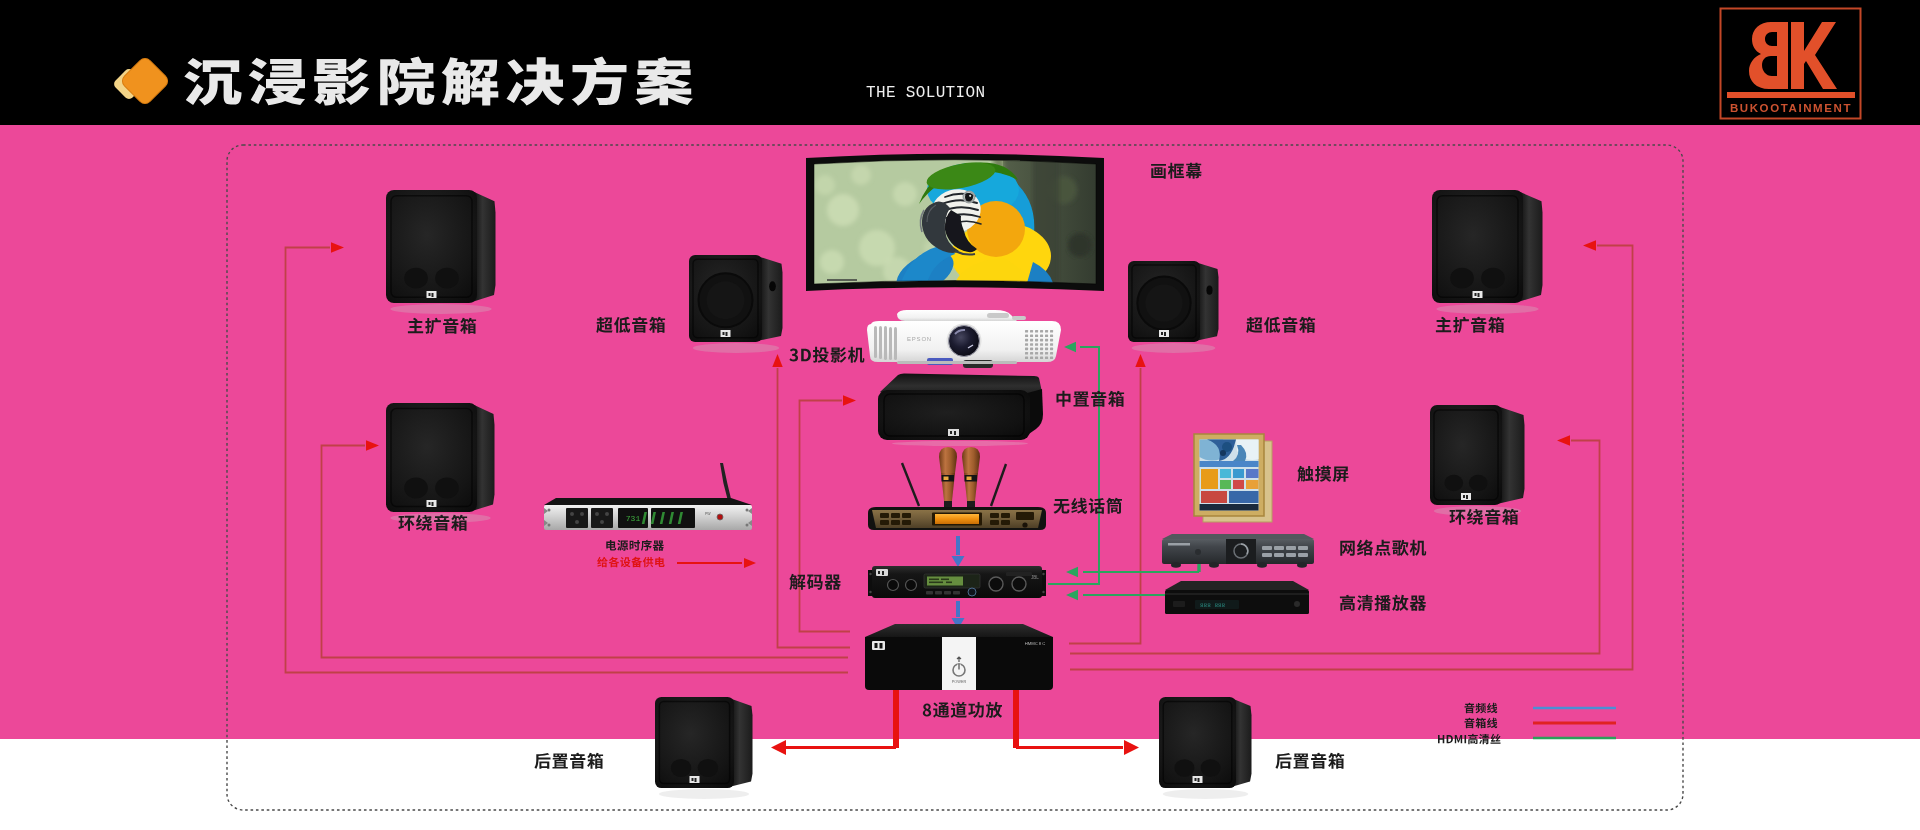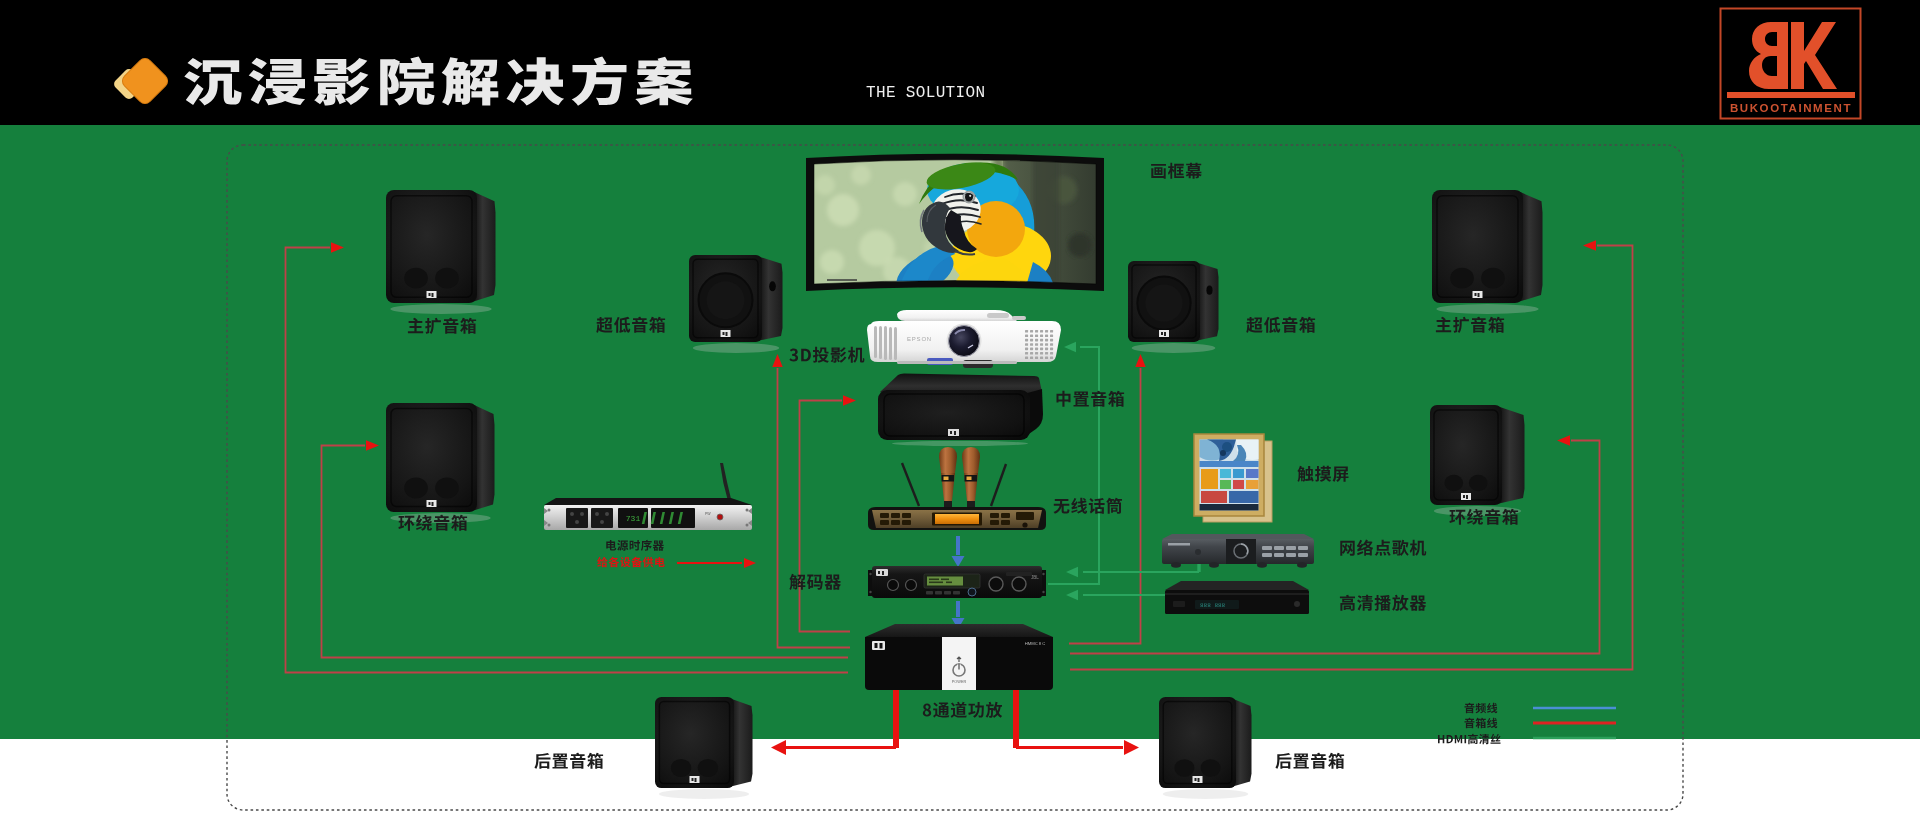--- a/index.html
+++ b/index.html
@@ -1,15 +1,15 @@
 <!DOCTYPE html>
 <html><head><meta charset="utf-8"><style>
 html,body{margin:0;padding:0;background:#fff;width:1920px;height:830px;overflow:hidden;
 font-family:"Liberation Sans",sans-serif;}
-#stage{position:absolute;left:0;top:0;width:1920px;height:739px;background:#15803d;}
+#stage{position:absolute;left:0;top:0;width:1920px;height:739px;background:#ec4899;}
 .abs{position:absolute;}
 </style></head><body>
 <div id="stage">
 
 <div class="abs" style="left:0;top:0;width:1920px;height:125px;background:#000;z-index:5"></div>
 <svg class="abs" style="left:100px;top:50px;z-index:6" width="80" height="62" viewBox="0 0 80 62">
 <rect x="17" y="22" width="24" height="24" rx="5" transform="rotate(45 29 34)" fill="#f3d488"></rect>
 <rect x="27" y="13" width="36" height="36" rx="7" transform="rotate(45 45 31)" fill="#f0921e"></rect>
 <rect x="27" y="13" width="36" height="36" rx="7" transform="rotate(45 45 31)" fill="none" stroke="#d97d10" stroke-width="1"></rect>
 </svg>

